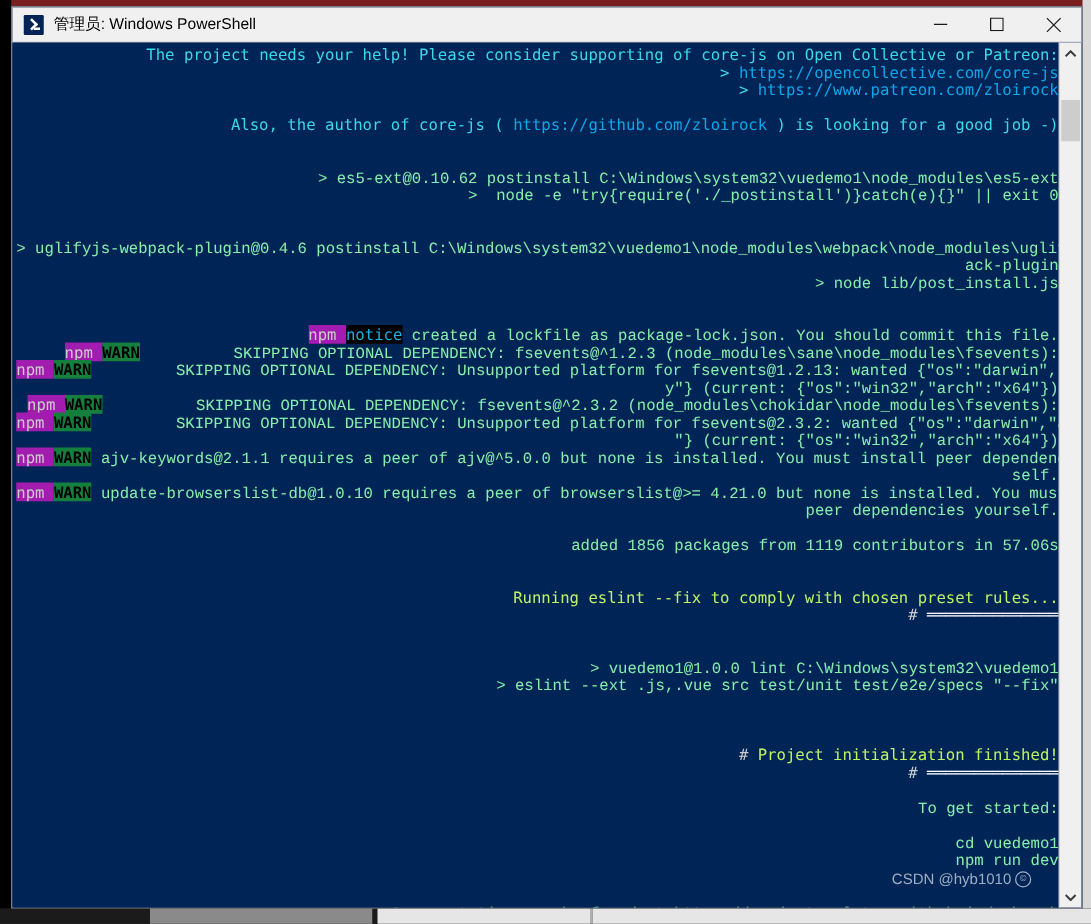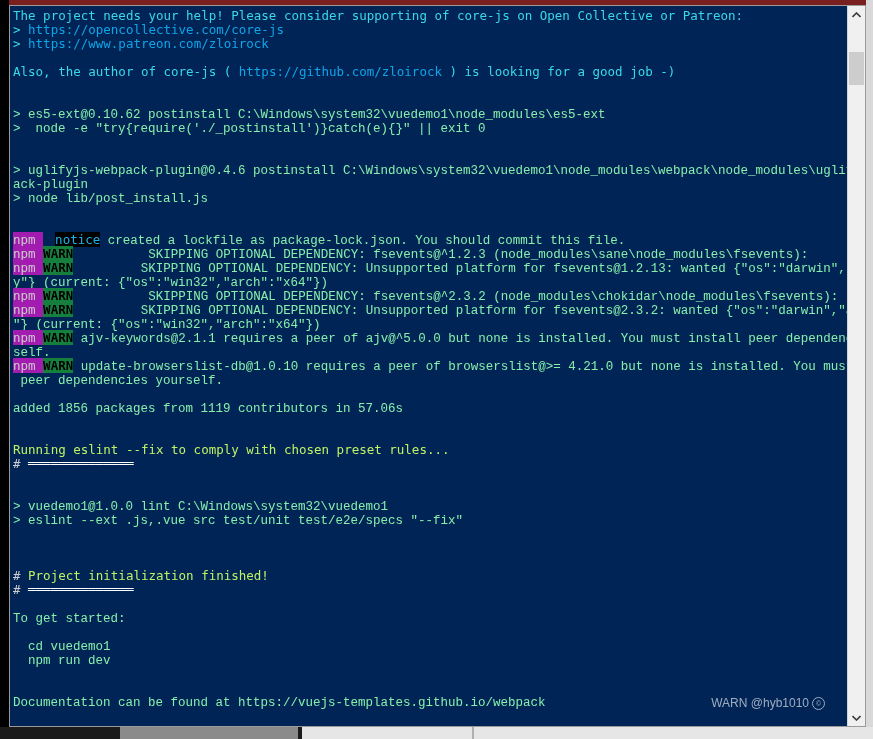--- a/index.html
+++ b/index.html
@@ -127,26 +127,26 @@
     padding: 3px 0 0 3px;
     box-sizing: border-box;
   }
   #lines {
     font-family: "DejaVu Sans Mono", monospace;
     font-size: 12.5px;
     line-height: 14px;
     white-space: pre;
     color: #cccccc;
   }
-  .ln { height: 14px; }
+  .ln { height: 14px; text-align: right; }
   .c-white   { color: #86efac; font-family: Liberation Mono, monospace; }
   .c-cyan    { color: #3ad8e8; }
   .c-blue    { color: #0ea5e9; }
   .c-green   { color: #bef264; }
-  .c-notice  { color: #19b1e6; background: #000000; margin-left: 12px; }
+  .c-notice  { color: #19b1e6; background: #000000; }
   .c-npm     { color: #cccccc; background: #a21caf; }
   .c-warn    { color: #000000; background: #15803d; font-weight: bold; }
   .c-hash    { color: #cccccc; }
   .rule      { color: #ffffff; }
 
   
   #scrollbar {
     width: 17px;
     flex: none;
     background: #f0f0f0;
@@ -199,26 +199,46 @@
 <body>
 
 <div id="desktop">
   <div id="backdrop-window-top"></div>
   <div id="backdrop-window-left"></div>
   <div id="backdrop-strip-right"></div>
 </div>
 
 <div id="ps-window">
 
+  <div id="titlebar">
+    <div id="ps-logo"></div>
+    <div id="titlebar-text">管理员: Windows PowerShell</div>
+    <div class="win-btn">
+      <svg width="11" height="11" viewBox="0 0 11 11" aria-hidden="true">
+        <line x1="0" y1="5.5" x2="11" y2="5.5" stroke="#1a1a1a" stroke-width="1"></line>
+      </svg>
+    </div>
+    <div class="win-btn">
+      <svg width="11" height="11" viewBox="0 0 11 11" aria-hidden="true">
+        <rect x="0.5" y="0.5" width="10" height="10" fill="none" stroke="#1a1a1a" stroke-width="1"></rect>
+      </svg>
+    </div>
+    <div class="win-btn">
+      <svg width="12" height="12" viewBox="0 0 12 12" aria-hidden="true">
+        <line x1="0.5" y1="0.5" x2="11.5" y2="11.5" stroke="#1a1a1a" stroke-width="1"></line>
+        <line x1="11.5" y1="0.5" x2="0.5" y2="11.5" stroke="#1a1a1a" stroke-width="1"></line>
+      </svg>
+    </div>
+  </div>
 
   <div id="term-area">
     <div id="term">
       <div id="lines"><div class="ln"><span class="c-cyan">The project needs your help! Please consider supporting of core-js on Open Collective or Patreon:</span></div><div class="ln"><span class="c-cyan">&gt; </span><span class="c-blue">https://opencollective.com/core-js</span></div><div class="ln"><span class="c-cyan">&gt; </span><span class="c-blue">https://www.patreon.com/zloirock</span></div><div class="ln">&nbsp;</div><div class="ln"><span class="c-cyan">Also, the author of core-js ( </span><span class="c-blue">https://github.com/zloirock</span><span class="c-cyan"> ) is looking for a good job -)</span></div><div class="ln">&nbsp;</div><div class="ln">&nbsp;</div><div class="ln"><span class="c-white">&gt; es5-ext@0.10.62 postinstall C:\Windows\system32\vuedemo1\node_modules\es5-ext</span></div><div class="ln"><span class="c-white">&gt;  node -e "try{require('./_postinstall')}catch(e){}" || exit 0</span></div><div class="ln">&nbsp;</div><div class="ln">&nbsp;</div><div class="ln"><span class="c-white">&gt; uglifyjs-webpack-plugin@0.4.6 postinstall C:\Windows\system32\vuedemo1\node_modules\webpack\node_modules\uglifyjs-webp</span></div><div class="ln"><span class="c-white">ack-plugin</span></div><div class="ln"><span class="c-white">&gt; node lib/post_install.js</span></div><div class="ln">&nbsp;</div><div class="ln">&nbsp;</div><div class="ln"><span class="c-npm">npm </span><span class="c-notice">notice</span><span class="c-white"> created a lockfile as package-lock.json. You should commit this file.</span></div><div class="ln"><span class="c-npm">npm </span><span class="c-warn">WARN</span><span class="c-white">          SKIPPING OPTIONAL DEPENDENCY: fsevents@^1.2.3 (node_modules\sane\node_modules\fsevents):</span></div><div class="ln"><span class="c-npm">npm </span><span class="c-warn">WARN</span><span class="c-white">         SKIPPING OPTIONAL DEPENDENCY: Unsupported platform for fsevents@1.2.13: wanted {"os":"darwin","arch":"an</span></div><div class="ln"><span class="c-white">y"} (current: {"os":"win32","arch":"x64"})</span></div><div class="ln"><span class="c-npm">npm </span><span class="c-warn">WARN</span><span class="c-white">          SKIPPING OPTIONAL DEPENDENCY: fsevents@^2.3.2 (node_modules\chokidar\node_modules\fsevents):</span></div><div class="ln"><span class="c-npm">npm </span><span class="c-warn">WARN</span><span class="c-white">         SKIPPING OPTIONAL DEPENDENCY: Unsupported platform for fsevents@2.3.2: wanted {"os":"darwin","arch":"any</span></div><div class="ln"><span class="c-white">"} (current: {"os":"win32","arch":"x64"})</span></div><div class="ln"><span class="c-npm">npm </span><span class="c-warn">WARN</span><span class="c-white"> ajv-keywords@2.1.1 requires a peer of ajv@^5.0.0 but none is installed. You must install peer dependencies your</span></div><div class="ln"><span class="c-white">self.</span></div><div class="ln"><span class="c-npm">npm </span><span class="c-warn">WARN</span><span class="c-white"> update-browserslist-db@1.0.10 requires a peer of browserslist@&gt;= 4.21.0 but none is installed. You must install</span></div><div class="ln"><span class="c-white"> peer dependencies yourself.</span></div><div class="ln">&nbsp;</div><div class="ln"><span class="c-white">added 1856 packages from 1119 contributors in 57.06s</span></div><div class="ln">&nbsp;</div><div class="ln">&nbsp;</div><div class="ln"><span class="c-green">Running eslint --fix to comply with chosen preset rules...</span></div><div class="ln"><span class="c-hash"># </span><span class="rule">══════════════</span></div><div class="ln">&nbsp;</div><div class="ln">&nbsp;</div><div class="ln"><span class="c-white">&gt; vuedemo1@1.0.0 lint C:\Windows\system32\vuedemo1</span></div><div class="ln"><span class="c-white">&gt; eslint --ext .js,.vue src test/unit test/e2e/specs "--fix"</span></div><div class="ln">&nbsp;</div><div class="ln">&nbsp;</div><div class="ln">&nbsp;</div><div class="ln"><span class="c-hash"># </span><span class="c-green">Project initialization finished!</span></div><div class="ln"><span class="c-hash"># </span><span class="rule">══════════════</span></div><div class="ln">&nbsp;</div><div class="ln"><span class="c-white">To get started:</span></div><div class="ln">&nbsp;</div><div class="ln"><span class="c-white">  cd vuedemo1</span></div><div class="ln"><span class="c-white">  npm run dev</span></div><div class="ln">&nbsp;</div><div class="ln">&nbsp;</div><div class="ln"><span class="c-white">Documentation can be found at https://vuejs-templates.github.io/webpack</span></div></div>
       <div id="watermark">
-        <span>WARN @hyb1010</span>
+        <span>CSDN @hyb1010</span>
         <span id="wm-badge">©</span>
       </div>
     </div>
 
     <div id="scrollbar">
       <div class="sb-arrow" id="sb-up">
         <svg width="9" height="6" viewBox="0 0 9 6" aria-hidden="true">
           <path d="M0.5 5 L4.5 1 L8.5 5" fill="none" stroke="#3c3c3c" stroke-width="1.6"></path>
         </svg>
       </div>

